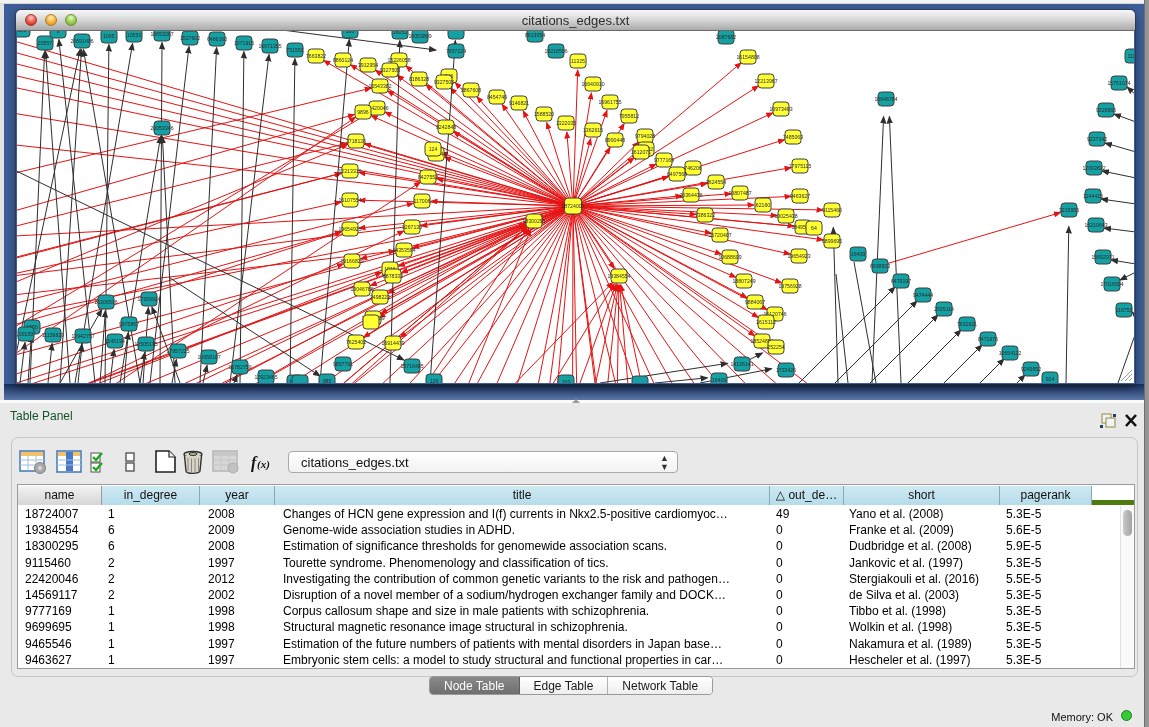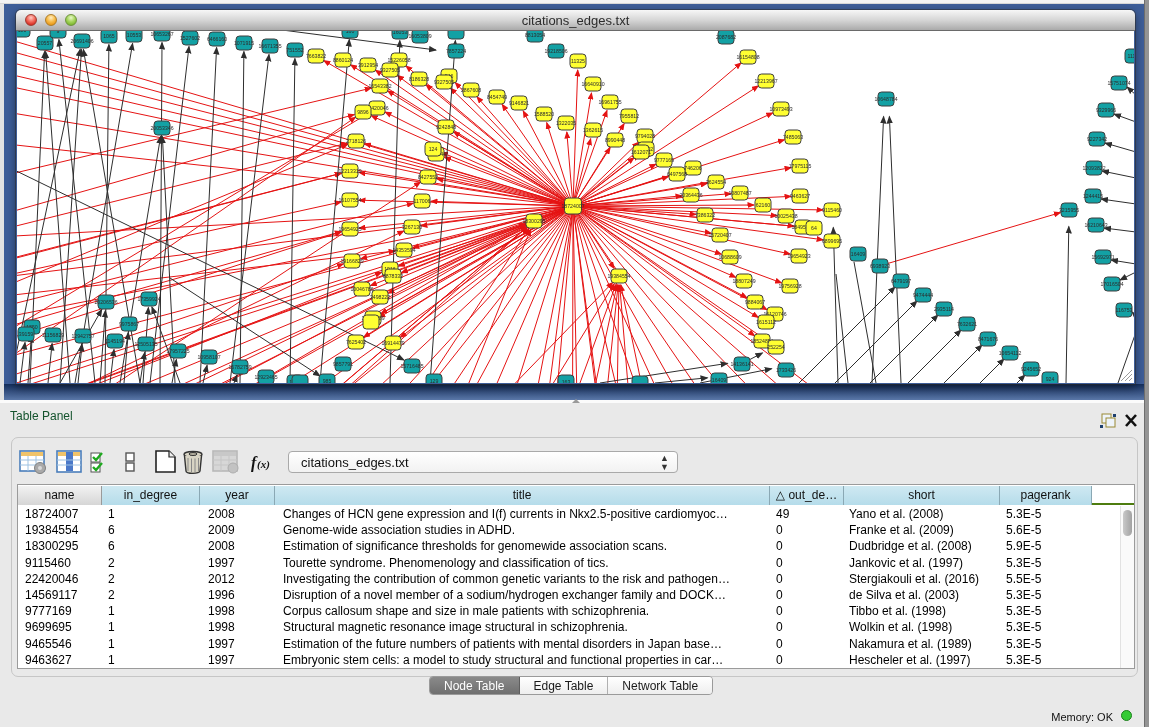--- a/index.html
+++ b/index.html
@@ -16,21 +16,21 @@
 #tl3{left:49px;background:radial-gradient(circle at 50% 28%,#e8f8c8 0%,#a6d55e 45%,#82bb35 75%,#699d26);border:1px solid #6f9340}
 #canvas{position:absolute;left:1px;top:21px;width:1117px;height:352px;background:#fff;overflow:hidden}
 #split{position:absolute;left:0;top:400px;width:1149px;height:3px;background:#fbfbfb}
 #panel{position:absolute;left:0;top:403px;width:1149px;height:324px;background:#e9e9e9}
 #ptitle{position:absolute;left:10px;top:6px;font-size:12px;color:#14532d}
 #pbox{position:absolute;left:11px;top:34px;width:1127px;height:240px;border:1px solid #c6c6c6;border-radius:7px}
 #combo{position:absolute;left:288px;top:48px;width:390px;height:22px;background:linear-gradient(#ffffff,#f2f2f2);border:1px solid #a9a9a9;border-radius:4px}
 #combo span{position:absolute;left:12px;top:3px;font-size:13px;color:#111}
 #combo .arr{position:absolute;right:8px;top:2px;font-size:9px;color:#333;line-height:9px}
 #tbl{position:absolute;left:17px;top:484px;width:1118px;height:185px;background:#fff;border:1px solid #9b9b9b}
-#thead{position:absolute;left:18px;top:486px;width:1116px;height:19px;background:#fff;border-bottom:2px solid #4d7c0f}
+#thead{position:absolute;left:18px;top:486px;width:1116px;height:19px;background:#fff;border-bottom:5px solid #4d7c0f}
 .th{position:absolute;top:0;height:19px;background:linear-gradient(#cfe9f2,#b5dcea);border-right:1px solid #8aa8b4;font-size:12px;color:#111;text-align:center;line-height:19px}
 .th.gray{background:linear-gradient(#f2f2f2,#d6d6d6);border-right:1px solid #9a9a9a}
 .trow{position:absolute;left:0;width:1135px;height:16px;font-size:12px;color:#000}
 .trow span{position:absolute;top:0;white-space:nowrap}
 .tr{overflow:hidden}
 #vsb{position:absolute;left:1120px;top:506px;width:14px;height:162px;background:#fafafa;border-left:1px solid #e2e2e2}
 #vsbth{position:absolute;left:2px;top:4px;width:9px;height:26px;border-radius:5px;background:linear-gradient(90deg,#c9c9c9,#a2a2a2)}
 #tabs{position:absolute;left:429px;top:676px;height:19px;display:flex;border:1px solid #9a9a9a;border-radius:4px;overflow:hidden}
 .tab{font-size:12px;padding:0 14px;line-height:18px;background:linear-gradient(#ffffff,#eeeeee);color:#1a1a1a;border-right:1px solid #b0b0b0}
 .tab.sel{background:linear-gradient(#8a8a8a,#6f6f6f);color:#fff;border-right:1px solid #5e5e5e}
@@ -698,21 +698,21 @@
     <span style="left:108px">2</span>
     <span style="left:208px">2012</span>
     <span style="left:283px;width:484px" class="tr">Investigating the contribution of common genetic variants to the risk and pathogen…</span>
     <span style="left:776px">0</span>
     <span style="left:849px">Stergiakouli et al. (2016)</span>
     <span style="left:1006px">5.5E-5</span>
   </div>
 <div class="trow" style="top:588px">
     <span style="left:25px">14569117</span>
     <span style="left:108px">2</span>
-    <span style="left:208px">1996</span>
+    <span style="left:208px">2002</span>
     <span style="left:283px;width:484px" class="tr">Disruption of a novel member of a sodium/hydrogen exchanger family and DOCK…</span>
     <span style="left:776px">0</span>
     <span style="left:849px">de Silva et al. (2003)</span>
     <span style="left:1006px">5.3E-5</span>
   </div>
 <div class="trow" style="top:604.2px">
     <span style="left:25px">9777169</span>
     <span style="left:108px">1</span>
     <span style="left:208px">1998</span>
     <span style="left:283px;width:484px" class="tr">Corpus callosum shape and size in male patients with schizophrenia.</span>

